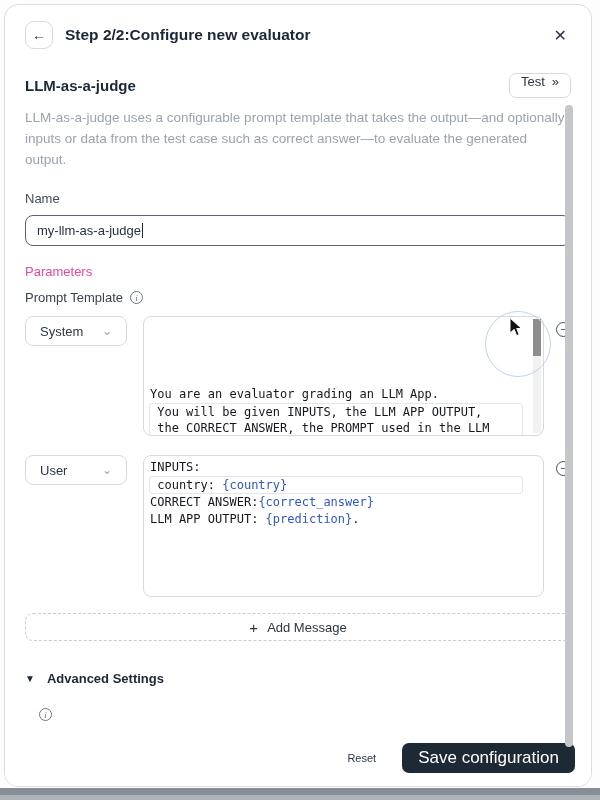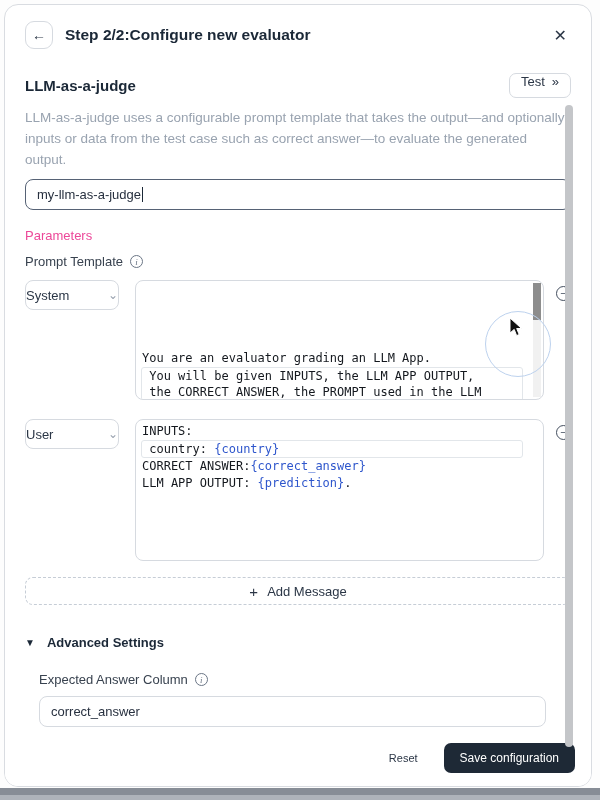--- a/index.html
+++ b/index.html
@@ -58,22 +58,22 @@
   .info-icon {
     width: 13px; height: 13px; border: 1px solid #6b7686; border-radius: 50%;
     display: inline-flex; align-items: center; justify-content: center;
     font-size: 9px; color: #6b7686; font-family: "Liberation Serif", serif; font-style: italic;
     flex: none; cursor: pointer;
   }
 
   
   .message-row { display: flex; align-items: flex-start; margin-top: 11px; }
   .role-select {
-    width: 94px; height: 30px; border: 1px solid #d6dae0; border-radius: 8px;
-    padding: 0 0; display: flex; align-items: center; flex: none;
+    width: 102px; height: 30px; border: 1px solid #d6dae0; border-radius: 8px;
+    padding: 0 14px; display: flex; align-items: center; flex: none;
     font-size: 13px; color: #2b3646; background: #fff; cursor: pointer;
   }
   .role-select .chev { margin-left: auto; color: #9aa3b0; font-size: 12px; }
   .prompt-box {
     margin-left: 16px; flex: 1; border: 1px solid #d6dae0; border-radius: 8px;
     position: relative; overflow: hidden; background: #fff;
     font-family: "DejaVu Sans Mono", monospace; font-size: 12px; line-height: 16.5px;
     color: #14181e; padding: 3px 6px; white-space: pre; cursor: text;
   }
   .prompt-box.system { height: 120px; }
@@ -110,21 +110,21 @@
   .model-label-row { margin-top: 6px; display: flex; align-items: center; gap: 7px; }
 
   
   .modal-footer {
     position: absolute; left: 0; right: 0; bottom: 0; height: 56px; background: #fff;
     display: flex; align-items: center; justify-content: flex-end; gap: 26px; padding-right: 16px;
   }
   .reset-btn { font-size: 11px; color: #2b3646; background: none; border: none; cursor: pointer; font-family: inherit; }
   .save-btn {
     height: 30px; padding: 0 16px; background: #1e2936; color: #ffffff;
-    border: none; border-radius: 7px; font-size: 12px; cursor: pointer; font-family: inherit;
+    border: none; border-radius: 7px; font-size: 17px; cursor: pointer; font-family: inherit;
   }
 
   
   .modal-scroll-thumb {
     position: absolute; right: 18px; top: 100px; width: 8px; height: 642px;
     background: #c4c6c9; border-radius: 4px; z-index: 30; cursor: pointer;
   }
 
   
   .cursor-highlight-circle {
@@ -156,20 +156,21 @@
     <div class="eval-head">
       <div class="eval-title">LLM-as-a-judge</div>
       <button class="test-btn">
         <span>Test</span>
         <span class="dbl-chev">»</span>
       </button>
     </div>
 
     <div class="description">LLM-as-a-judge uses a configurable prompt template that takes the output—and optionally inputs or data from the test case such as correct answer—to evaluate the generated output.</div>
 
+    <div class="field-label">Name</div>
     <div class="name-input">
       <span>my-llm-as-a-judge</span>
         <span class="caret"></span>
     </div>
 
     <div class="parameters-label">Parameters</div>
 
     <div class="prompt-template-row">
       <span class="sub-label">Prompt Template</span>
       <span class="info-icon">i</span>
@@ -201,21 +202,20 @@
       <span>Add Message</span>
     </button>
 
     <div class="advanced-row">
       <span class="adv-caret">▼</span>
       <span class="adv-label">Advanced Settings</span>
     </div>
 
     <div class="adv-section">
       <div class="adv-field-label-row">
-        <span class="sub-label">Expected Answer Column</span>
         <span class="info-icon">i</span>
       </div>
       <div class="adv-input">
         <span>correct_answer</span>
       </div>
       <div class="model-label-row">
         <span class="sub-label">Model</span>
         <span class="info-icon">i</span>
       </div>
     </div>

